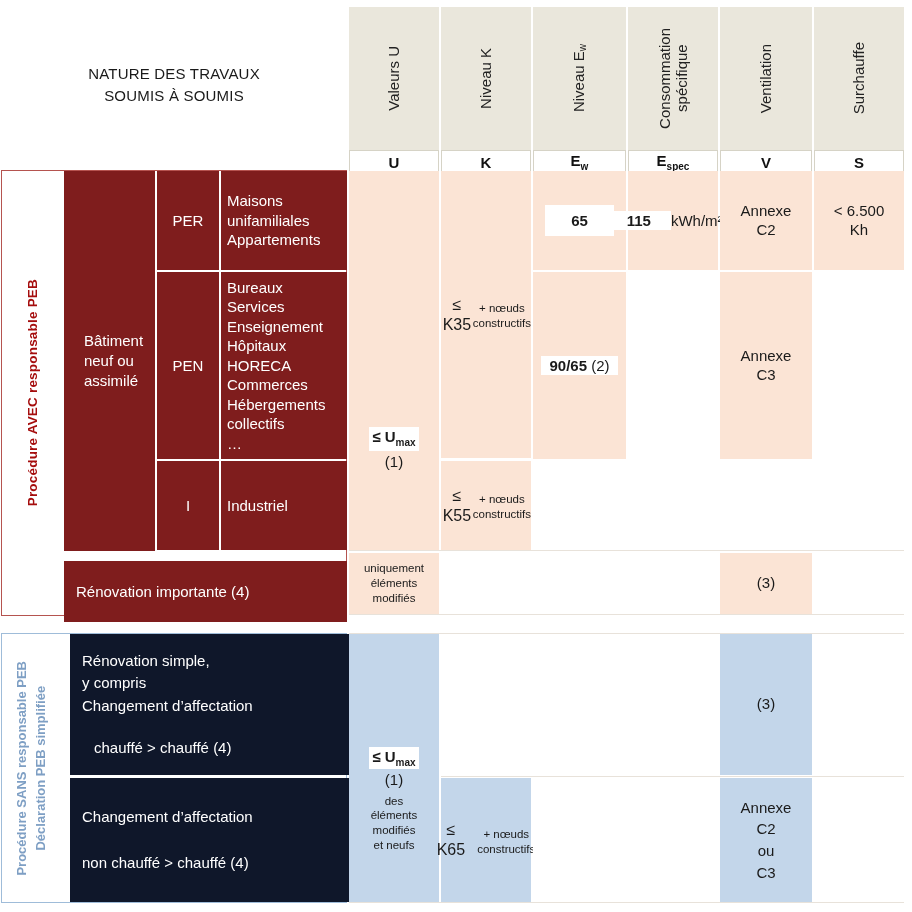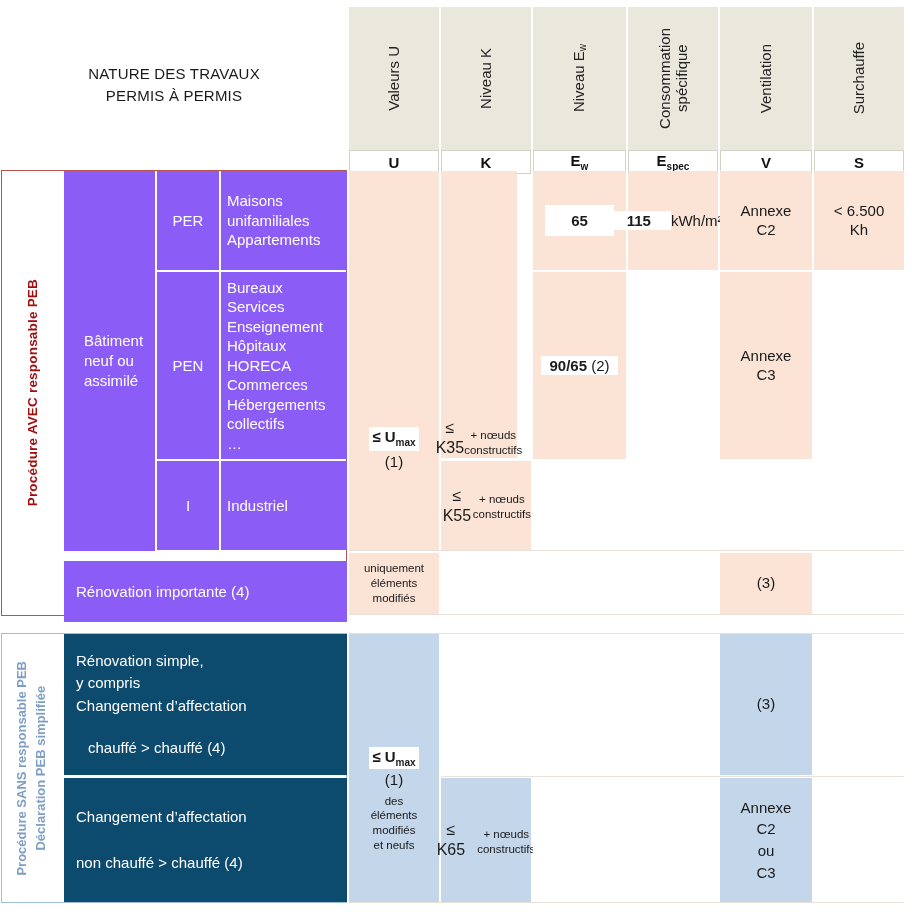--- a/index.html
+++ b/index.html
@@ -59,41 +59,41 @@
   }
   .vert-label-red{
     position:absolute;left:1px;top:170px;width:62px;height:446px;
     display:flex;align-items:center;justify-content:center;
   }
   .vert-label-red span{
     writing-mode:vertical-rl;transform:rotate(180deg);
     font-size:13.5px;font-weight:bold;color:#a50d0d;
     letter-spacing:.2px;white-space:nowrap;
   }
-  .red-fill{background:#8b5cf6;color:#ffffff;}
+  .red-fill{background:#7f1d1d;color:#ffffff;}
   .red-txt{font-size:15px;line-height:1.33;color:#fff;}
 
   
   .blue-outline{
     position:absolute;
     left:1px;top:633px;width:346px;height:270px;
     border:1.5px solid #9fbcd9;
     background:#ffffff;
     box-sizing:border-box;
   }
   .vert-label-blue{
     position:absolute;left:1px;top:633px;width:62px;height:270px;
     display:flex;align-items:center;justify-content:center;
   }
   .vert-label-blue span{
     writing-mode:vertical-rl;transform:rotate(180deg);
     font-size:13px;font-weight:bold;color:#7e9fc4;
     line-height:1.45;text-align:center;white-space:pre-line;
   }
-  .blue-fill{background:#0c4a6e;color:#ffffff;}
+  .blue-fill{background:#0f172a;color:#ffffff;margin-left:6px;}
   .blue-txt{font-size:15px;line-height:1.5;color:#fff;}
 
   
   .peach{background:#fbe4d5;}
   .lblue{background:#c3d6ea;}
   .whitec{background:#ffffff;}
   .cell{font-size:15px;line-height:1.25;color:#1a1a1a;}
   .small{font-size:11.5px;line-height:1.3;}
   .hl{
     background:#ffffff;
@@ -107,21 +107,21 @@
   sub{font-size:10px;}
   .thinline{position:absolute;background:#e8e2da;}
 </style>
 </head>
 <body>
 
 <div class="root">
 
   <div class="title-block">
     <div>NATURE DES TRAVAUX</div>
-    <div>PERMIS À PERMIS</div>
+    <div>SOUMIS À SOUMIS</div>
   </div>
 
   <div class="abs hdr-cell" style="left:349px;top:7px;width:90px;height:143px;">
     <div class="hdr-rot">Valeurs U</div>
   </div>
   <div class="abs hdr-cell" style="left:441px;top:7px;width:90px;height:143px;">
     <div class="hdr-rot">Niveau K</div>
   </div>
   <div class="abs hdr-cell" style="left:533px;top:7px;width:93px;height:143px;">
     <div class="hdr-rot">Niveau E<sub style="font-size:10px;">w</sub></div>
@@ -203,21 +203,21 @@
     <div class="red-txt" style="padding-left:12px;">Rénovation importante (4)</div>
   </div>
 
   <div class="abs peach ctrcol" style="left:349px;top:171px;width:90px;height:379px;">
     <div class="cell" style="margin-top:178px;">
       <span class="hl">≤ U<sub>max</sub></span>
       <div style="margin-top:2px;">(1)</div>
     </div>
   </div>
 
-  <div class="abs peach ctrcol" style="left:441px;top:171px;width:76px;height:287px;align-items:flex-end;">
+  <div class="abs peach ctrcol" style="left:441px;top:171px;width:90px;height:287px;">
     <div class="cell" style="font-size:16px;">≤ K35</div>
     <div class="cell small" style="white-space:pre-line;margin-top:3px;">+ nœuds
 constructifs</div>
   </div>
 
   <div class="abs peach ctrcol" style="left:441px;top:461px;width:90px;height:89px;">
     <div class="cell" style="font-size:16px;">≤ K55</div>
     <div class="cell small" style="white-space:pre-line;margin-top:3px;">+ nœuds
 constructifs</div>
   </div>

